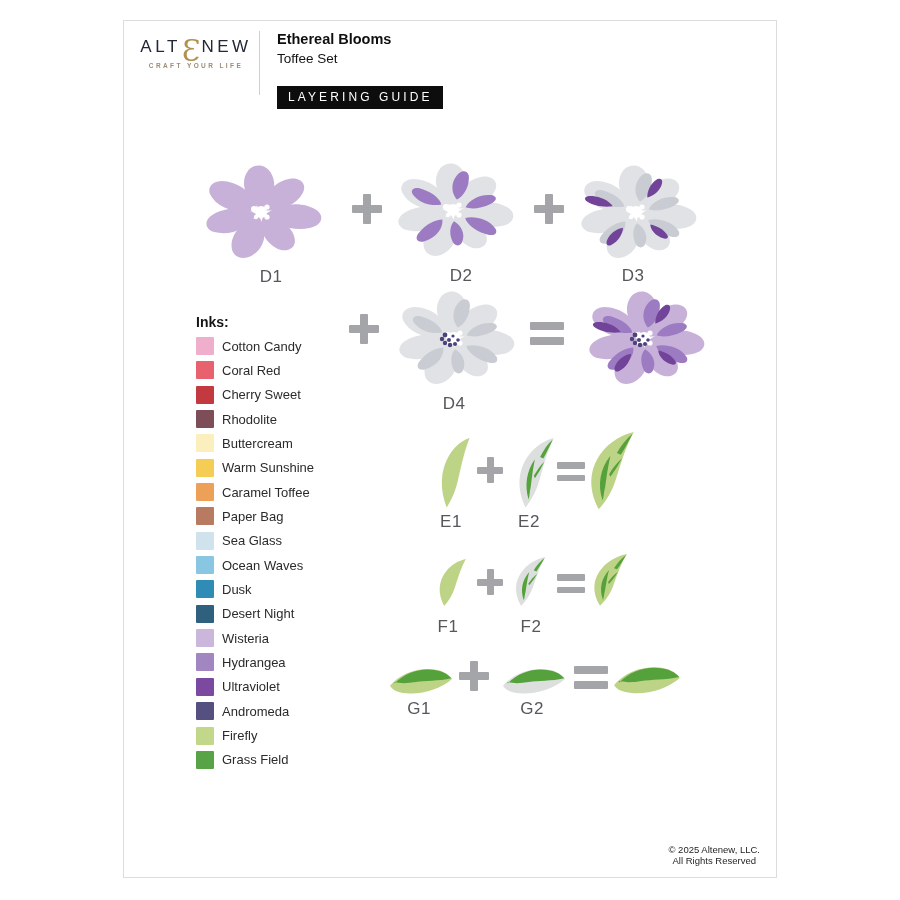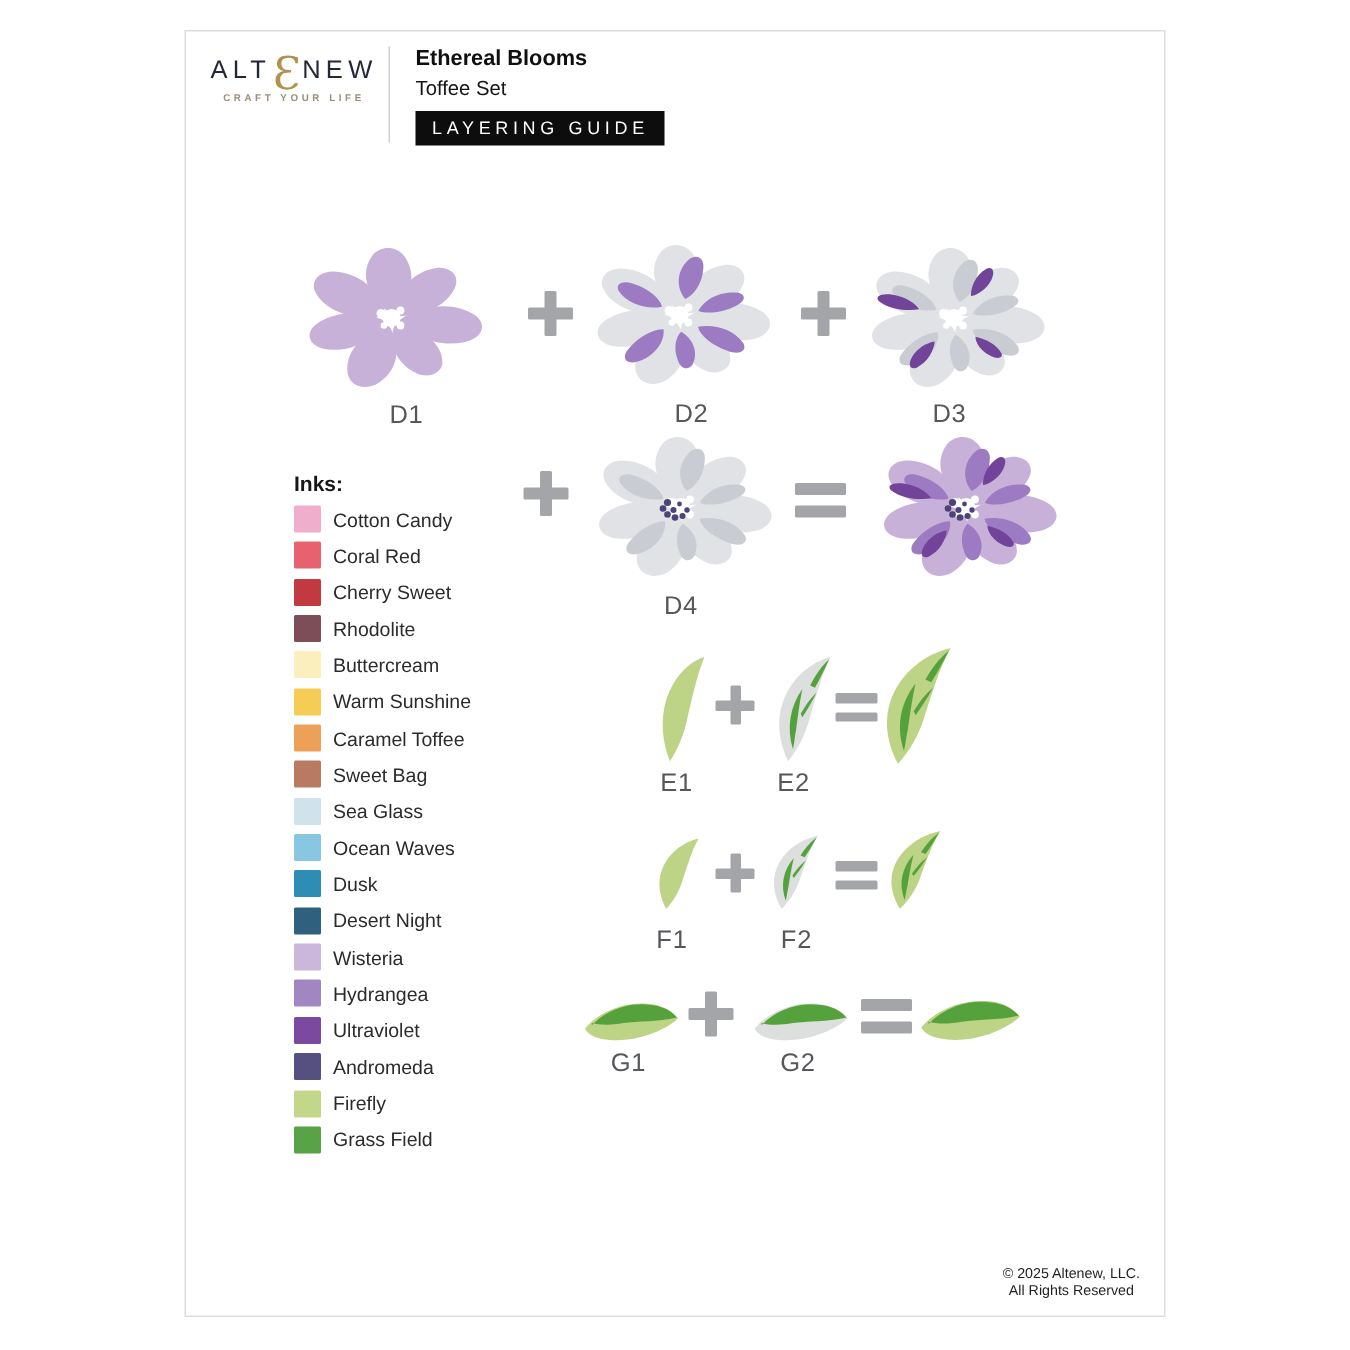--- a/index.html
+++ b/index.html
@@ -1,29 +1,29 @@
 <!DOCTYPE html>
 <html style="--lavender: #c7b1d9; --stampgray: #e0e2e5; --graystroke: #c9cdd3; --purplemid: #9c7bc3; --purpledark: #714399; --indigo: #4b4379; --greenlight: #bdd386; --greendark: #55a23c; --leafgray: #dcdfde; --opgray: #a3a5a8; --gold: #b2914e; --badgeblack: #0d0d0d;"><head>
 <meta charset="utf-8">
 <style>
   html,body{margin:0;padding:0;background:#ffffff;}
   body{width:900px;height:900px;position:relative;font-family:"Liberation Sans",sans-serif;overflow:hidden;}
   .page{position:absolute;left:123px;top:20px;width:654px;height:858px;background:#fff;border:1px solid #ddddde;box-sizing:border-box;}
 
   
   .logo{position:absolute;left:8px;top:16px;width:128px;text-align:center;color:#232836;}
-  .logo-line{display:flex;justify-content:center;align-items:center;}
+  .logo-line{display:flex;justify-content:center;align-items:flex-end;}
   .logo-word{font-size:17px;letter-spacing:3.5px;font-weight:400;}
   .logo-glyph{font-family:"DejaVu Serif",serif;font-size:30px;line-height:18px;color:var(--gold);position:relative;top:3px;margin:0 1px;}
   .logo-tagline{margin-top:5px;font-size:6.5px;letter-spacing:2.4px;color:#9b8d76;font-weight:700;}
   .header-divider{position:absolute;left:135px;top:10px;width:1px;height:64px;background:#cfcfcf;}
   .title-block{position:absolute;left:153px;top:10px;}
   .doc-title{font-size:14.5px;font-weight:700;color:#0f0f0f;}
   .doc-subtitle{font-size:13.5px;color:#141414;margin-top:4px;}
-  .badge{display:inline-block;margin-top:8px;background:var(--badgeblack);color:#fff;font-size:12px;letter-spacing:3.1px;padding:4px 10px 5px 11px;font-weight:500;}
+  .badge{display:inline-block;margin-top:20px;background:var(--badgeblack);color:#fff;font-size:12px;letter-spacing:3.1px;padding:4px 10px 5px 11px;font-weight:500;}
 
   
   .abs{position:absolute;}
   .step-label{position:absolute;width:60px;text-align:center;font-size:17px;color:#55575a;letter-spacing:.5px;}
   .plus{position:absolute;width:30px;height:30px;}
   .plus::before{content:"";position:absolute;left:0;top:11px;width:30px;height:8px;background:var(--opgray);border-radius:1px;}
   .plus::after{content:"";position:absolute;left:11px;top:0;width:8px;height:30px;background:var(--opgray);border-radius:1px;}
   .plus.sm{width:26px;height:26px;}
   .plus.sm::before{top:9.5px;width:26px;height:7px;}
   .plus.sm::after{left:9.5px;width:7px;height:26px;}
@@ -205,21 +205,21 @@
     <div class="ink-row">
         <span class="swatch" style="background-color: rgb(245, 205, 85);"></span>
         <span class="ink-name">Warm Sunshine</span>
       </div>
     <div class="ink-row">
         <span class="swatch" style="background-color: rgb(237, 160, 88);"></span>
         <span class="ink-name">Caramel Toffee</span>
       </div>
     <div class="ink-row">
         <span class="swatch" style="background-color: rgb(184, 122, 96);"></span>
-        <span class="ink-name">Sweet Bag</span>
+        <span class="ink-name">Paper Bag</span>
       </div>
     <div class="ink-row">
         <span class="swatch" style="background-color: rgb(208, 226, 236);"></span>
         <span class="ink-name">Sea Glass</span>
       </div>
     <div class="ink-row">
         <span class="swatch" style="background-color: rgb(136, 198, 225);"></span>
         <span class="ink-name">Ocean Waves</span>
       </div>
     <div class="ink-row">

